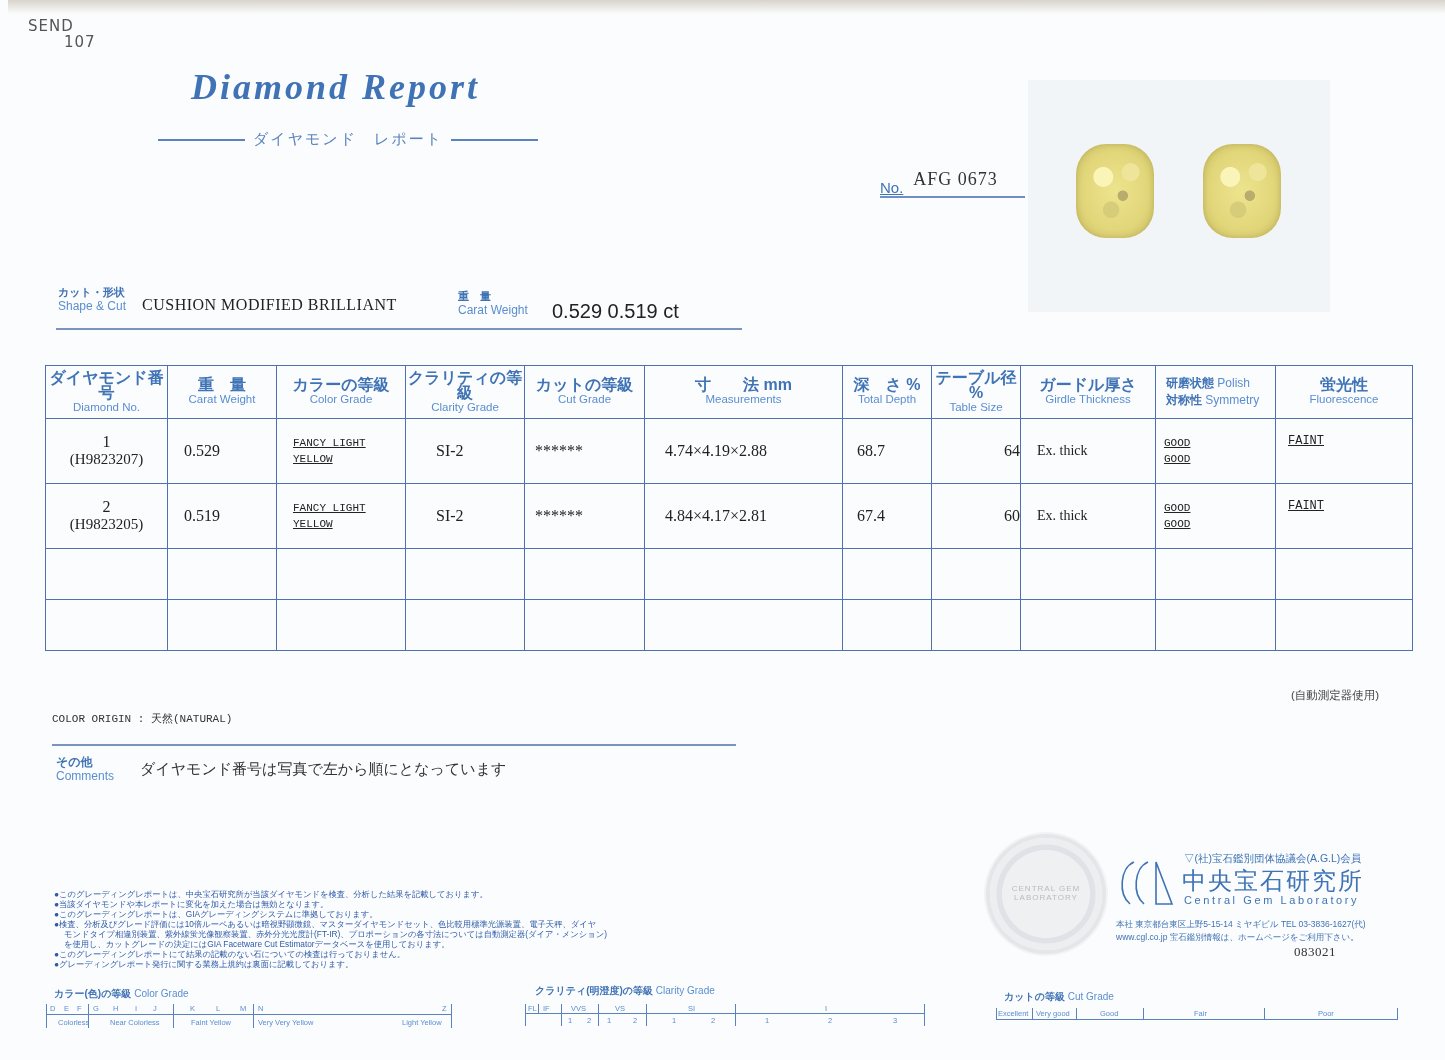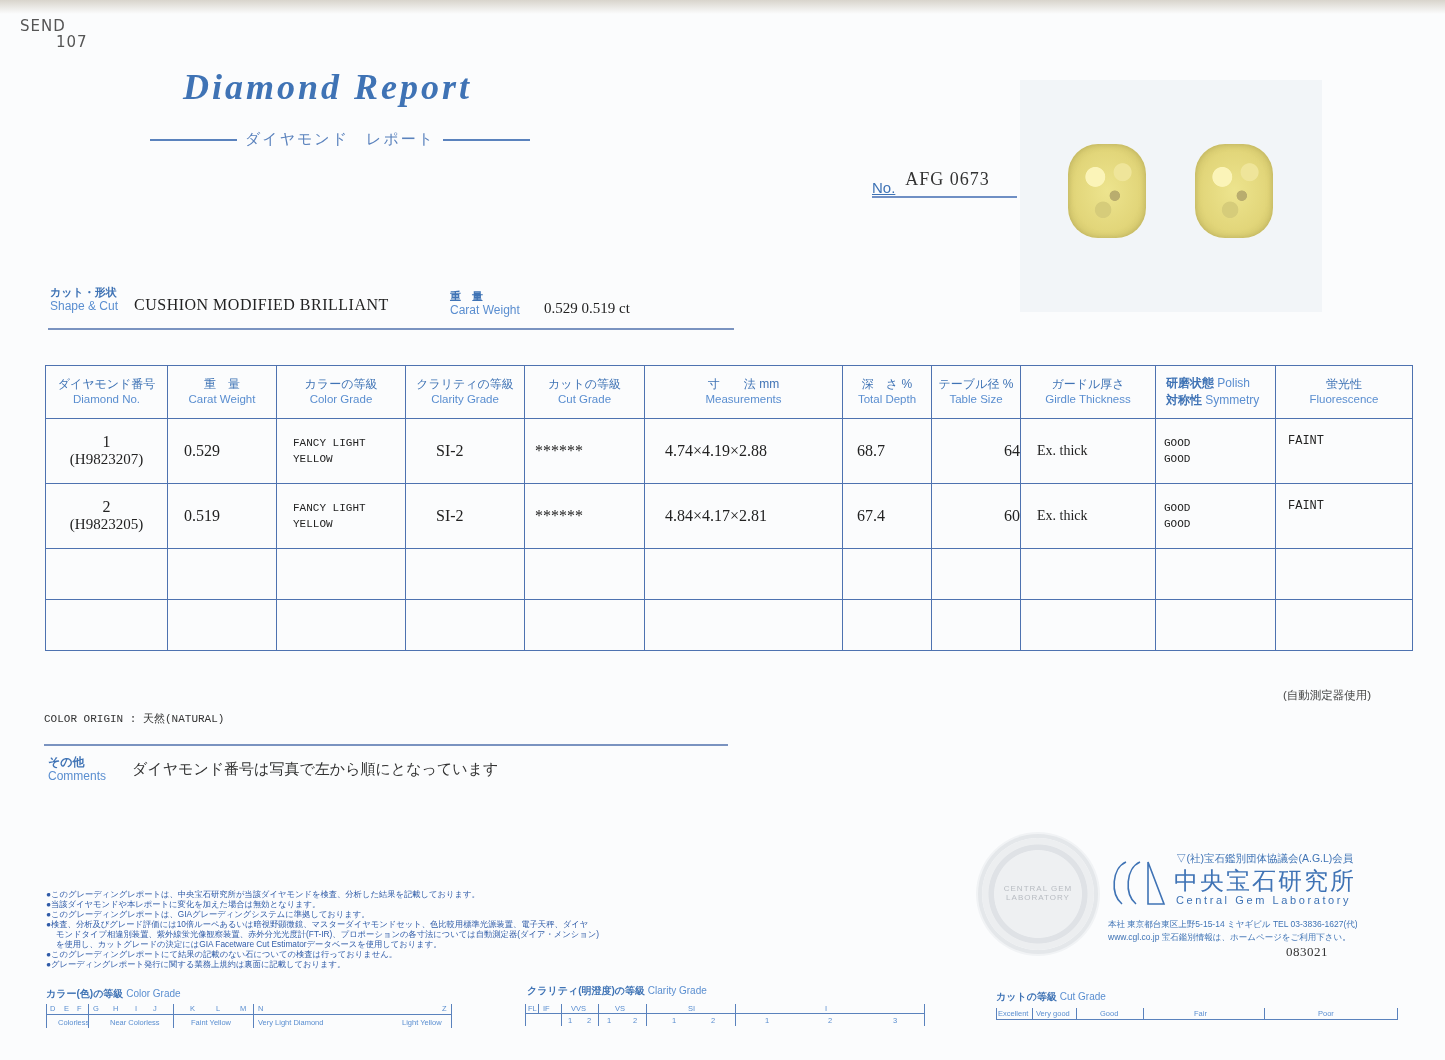--- a/index.html
+++ b/index.html
@@ -2,21 +2,21 @@
 <html><head>
 <meta charset="utf-8">
 <style>
   html, body { margin: 0; padding: 0; }
   body {
     width: 1445px; height: 1060px; overflow: hidden; position: relative;
     background: #fbfcfd;
     font-family: "Liberation Sans", sans-serif;
     color: #222;
   }
-  .abs { position: absolute; }
+  .abs { position: absolute; margin-left: 8px; }
   .topshade { left: 0; top: 0; width: 1445px; height: 14px; background: linear-gradient(#d8d4cc, rgba(251,252,253,0)); }
 
   .handnote { left: 20px; top: 18px; font-family: "DejaVu Sans", sans-serif; font-size: 15px; color: #555; line-height: 16px; letter-spacing: 1px; }
   .handnote .l2 { padding-left: 36px; display: block; }
 
   .title { left: 183px; top: 66px; font-family: "Liberation Serif", serif; font-style: italic; font-weight: bold; font-size: 36px; color: #3f73b5; letter-spacing: 3px; }
   .subtitle-wrap { left: 150px; top: 130px; width: 380px; display: flex; align-items: center; gap: 8px; }
   .subtitle-wrap .line { flex: 1; height: 2px; background: #5a82bd; }
   .subtitle-wrap .txt { font-size: 15px; color: #5a82bd; letter-spacing: 2px; }
 
@@ -36,34 +36,34 @@
   }
   .gem.g1 { left: 48px; top: 64px; }
   .gem.g2 { left: 175px; top: 64px; }
 
   .shape-row { left: 48px; top: 286px; width: 686px; height: 42px; border-bottom: 2px solid #7a93c0; }
   .lbl-jp { font-size: 11px; color: #3f73b5; font-weight: bold; line-height: 13px; }
   .lbl-en { font-size: 12px; color: #5a8ed0; line-height: 15px; }
   .shape-row .shape-label { position: absolute; left: 2px; top: 0; }
   .shape-row .shape-val { position: absolute; left: 86px; top: 10px; font-family: "Liberation Serif", serif; font-size: 16px; letter-spacing: 0.5px; }
   .shape-row .cw-label { position: absolute; left: 402px; top: 4px; text-align: left; }
-  .shape-row .cw-val { position: absolute; left: 496px; top: 14px; font-family: Liberation Serif, serif; font-size: 15px; }
+  .shape-row .cw-val { position: absolute; left: 496px; top: 14px; font-family: Liberation Sans, sans-serif; font-size: 20px; }
 
   table.grid { position: absolute; left: 45px; top: 365px; border-collapse: collapse; table-layout: fixed; }
   table.grid td, table.grid th { border: 1.5px solid #4e72b0; padding: 0; vertical-align: middle; }
   table.grid th { height: 52px; font-weight: normal; text-align: center; }
-  table.grid th .jp { display: block; font-size: 12px; color: #3f73b5; font-weight: normal; line-height: 15px; }
+  table.grid th .jp { display: block; font-size: 16px; color: #3f73b5; font-weight: bold; line-height: 15px; }
   table.grid th .en { display: block; font-size: 11.5px; color: #5a8ed0; line-height: 15px; }
   table.grid th .pair { font-size: 12px; color: #3f73b5; line-height: 17px; text-align: left; padding-left: 10px; }
   table.grid th .pair b { font-weight: bold; }
   table.grid th .pair span { color: #5a8ed0; font-weight: normal; }
   table.grid td { height: 50px; font-family: "Liberation Serif", serif; font-size: 16px; color: #222; }
   table.grid td.c { text-align: right; }
   table.grid td.pl { padding-left: 16px; }
-  table.grid td.small { font-size: 11px; line-height: 16px; padding-left: 16px; font-family: "Liberation Mono", monospace; }
+  table.grid td.small { font-size: 11px; line-height: 16px; padding-left: 16px; font-family: "Liberation Mono", monospace; text-decoration: underline; }
   table.grid td .no-line1 { display: block; text-align: center; line-height: 16px; }
   table.grid td .no-line2 { display: block; text-align: center; line-height: 18px; font-size: 15px; }
   table.grid td.jptext { font-family: "DejaVu Serif", serif; font-size: 17px; padding-left: 6px; }
 
   .auto-note { left: 1283px; top: 688px; font-size: 11.5px; color: #444; }
   .color-origin { left: 44px; top: 711px; font-family: "Liberation Mono", monospace; font-size: 11px; color: #333; }
   .comments-line { left: 44px; top: 744px; width: 684px; height: 1px; border-top: 2px solid #7a93c0; }
   .comments-label { left: 48px; top: 756px; }
   .comments-val { left: 132px; top: 760px; font-family: "DejaVu Serif", serif; font-size: 15px; color: #333; }
 
@@ -325,21 +325,21 @@
   <span class="lab" style="left:89px;top:0">I</span>
   <span class="lab" style="left:107px;top:0">J</span>
   <span class="lab" style="left:144px;top:0">K</span>
   <span class="lab" style="left:170px;top:0">L</span>
   <span class="lab" style="left:194px;top:0">M</span>
   <span class="lab" style="left:212px;top:0">N</span>
   <span class="lab" style="left:396px;top:0">Z</span>
   <span class="lab" style="left:12px;top:14px">Colorless</span>
   <span class="lab" style="left:64px;top:14px">Near Colorless</span>
   <span class="lab" style="left:145px;top:14px">Faint Yellow</span>
-  <span class="lab" style="left:212px;top:14px">Very Light Diamond</span>
+  <span class="lab" style="left:212px;top:14px">Very Very Yellow</span>
   <span class="lab" style="left:356px;top:14px">Light Yellow</span>
 </div>
 
 <div class="abs scale-title" style="left:527px;top:984px">
   <b>クラリティ(明澄度)の等級</b>&nbsp;<span class="en">Clarity Grade</span>
 </div>
 <div class="scale" style="left:525px;top:1004px;width:400px;height:26px">
   <div class="bar" style="left:0;top:9px;width:400px"></div>
   <div class="tick" style="left:0;top:0;height:22px"></div>
   <div class="tick" style="left:13px;top:0;height:9px"></div>

